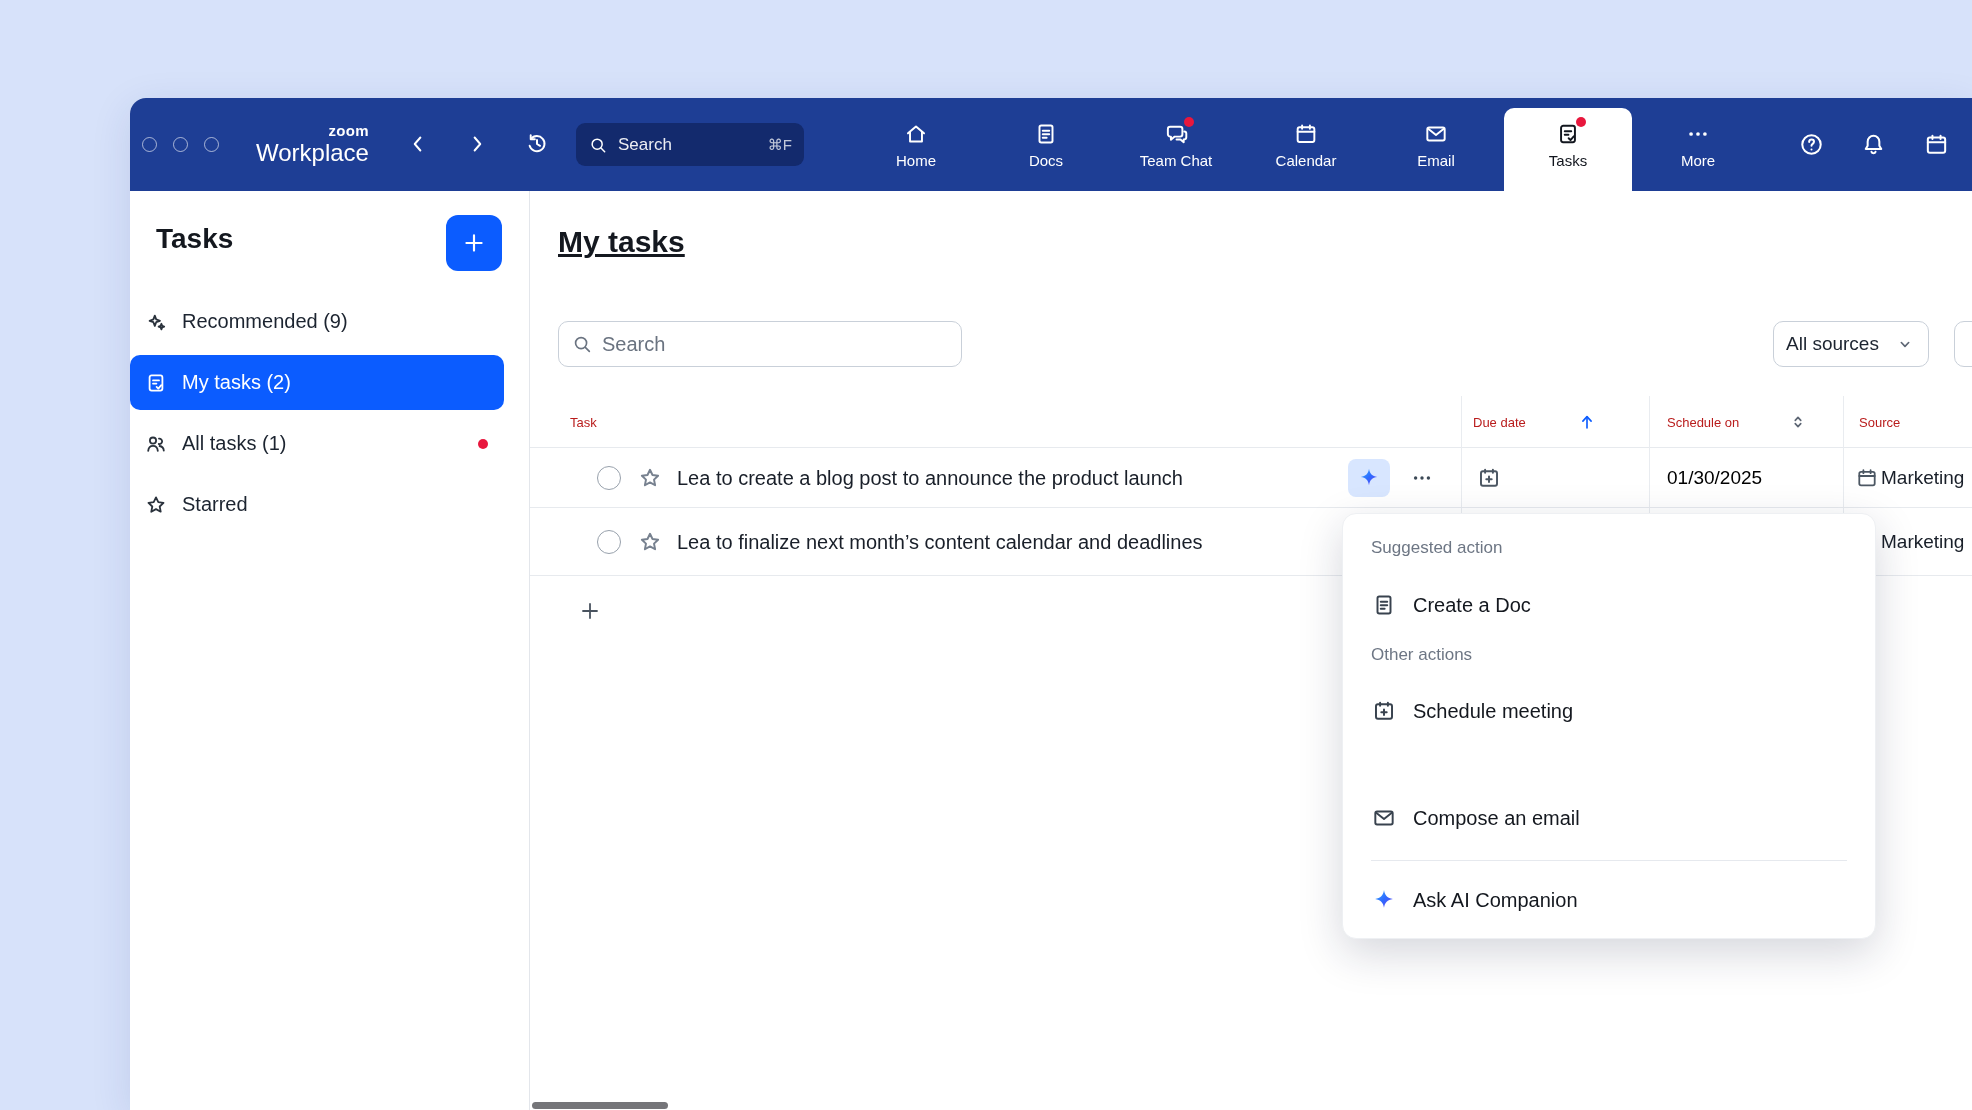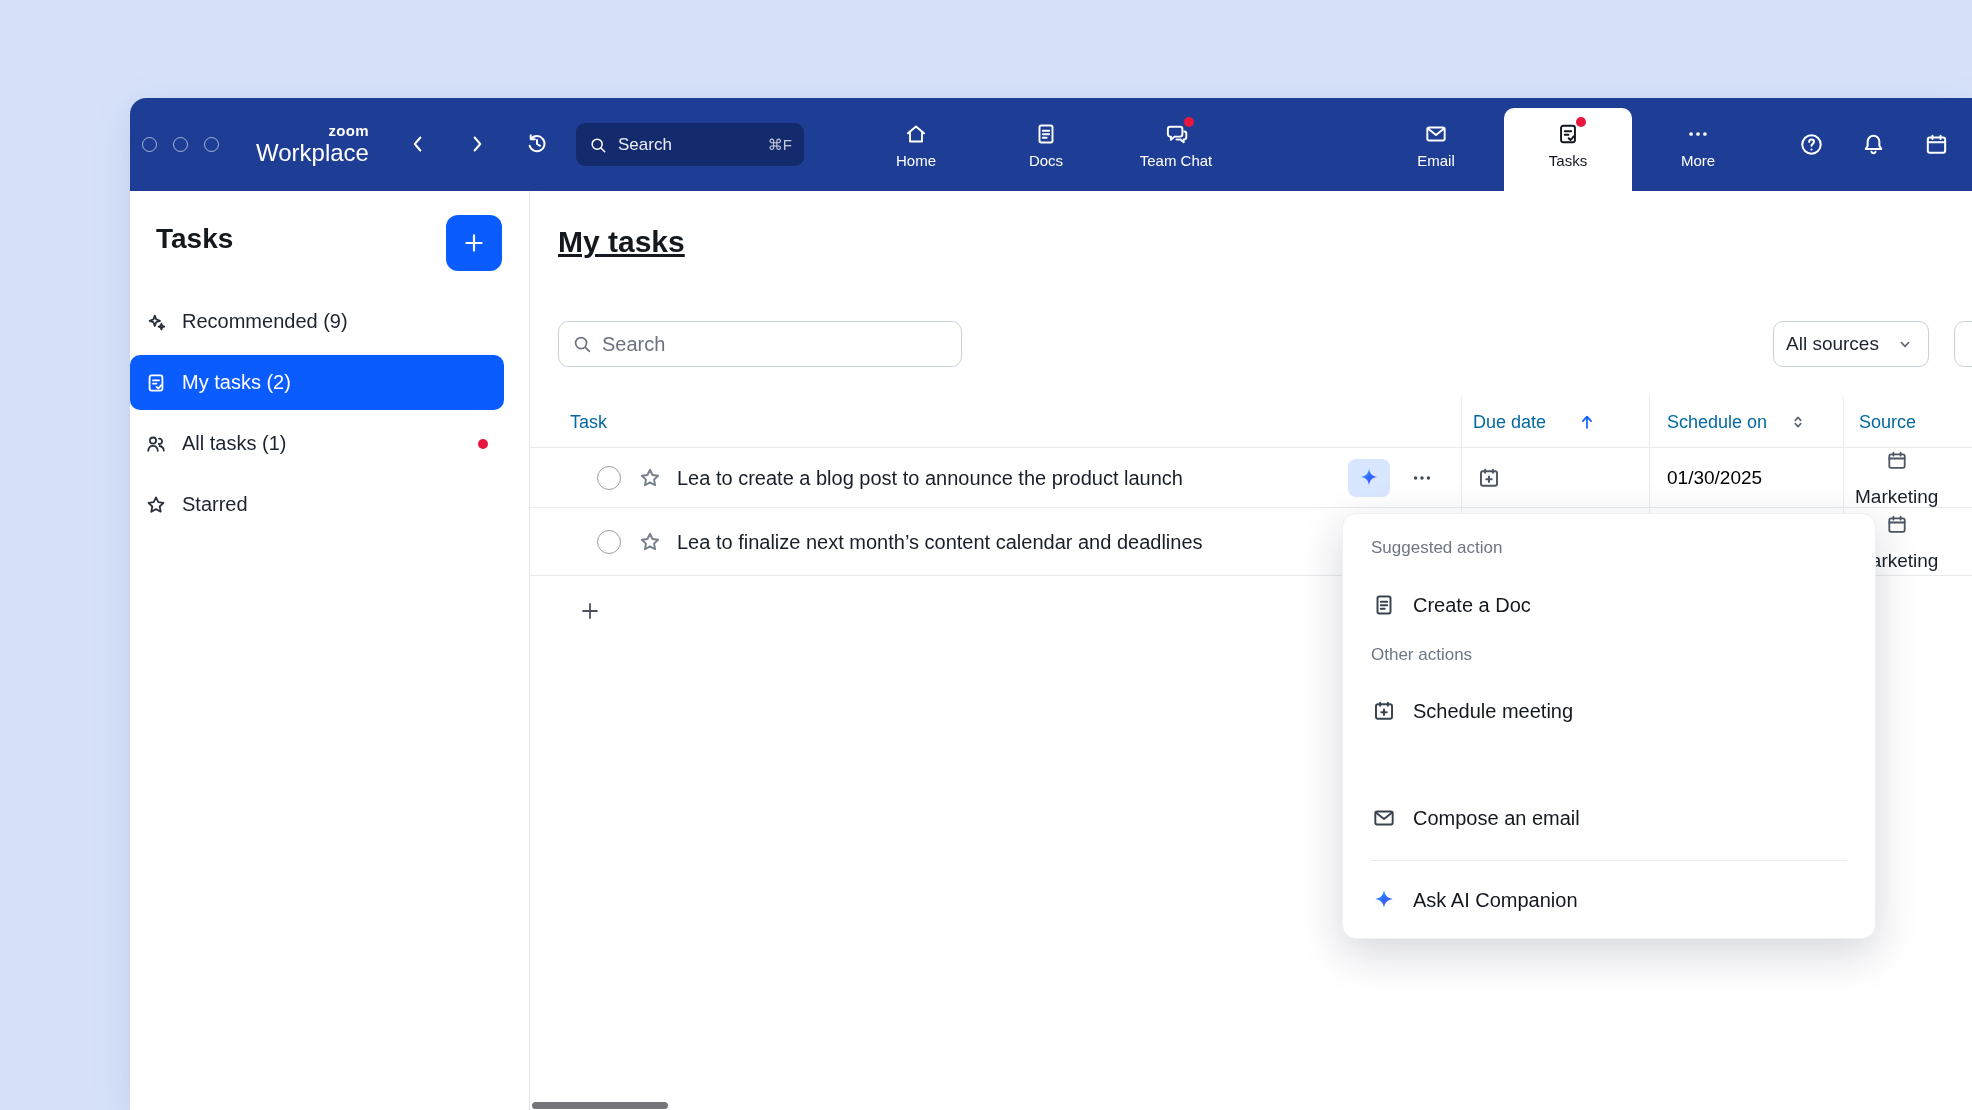--- a/index.html
+++ b/index.html
@@ -79,21 +79,21 @@
   .m-sources { position:absolute; left:1243px; top:130px; width:156px; height:46px;
     border:1px solid #c9d0d9; border-radius:10px; background:#fff;
     display:flex; align-items:center; justify-content:space-between;
     padding:0 12px; font-size:19px; color:#1c2430; cursor:pointer;
     font-family:"Liberation Sans", sans-serif; }
   .mini-btn { position:absolute; left:1424px; top:130px; width:46px; height:46px;
     border:1px solid #c9d0d9; border-radius:10px; background:#fff; cursor:pointer; }
 
   
   .thead { position:absolute; left:0; right:0; top:205px; height:52px;
-    border-bottom:1px solid #e7eaee; font-size:18px; color:#0369a1; }
+    border-bottom:1px solid #e7eaee; font-size:13px; color:#b91c1c; }
   .thead .hlab { position:absolute; top:50%; transform:translateY(-50%); }
   .h-task { left:40px; } .h-due { left:943px; } .h-created { left:1137px; }
   .h-source { left:1329px; }
   .h-sort-up { position:absolute; left:1046px; top:50%; transform:translateY(-50%);
     color:#0b5cff; cursor:pointer; }
   .h-sort-both { position:absolute; left:1257px; top:50%; transform:translateY(-50%);
     color:#5d6674; cursor:pointer; }
   .colline { position:absolute; top:205px; height:180px; width:1px;
     background:#e9ecf0; }
 
@@ -111,22 +111,22 @@
     width:42px; height:38px; background:#d8e6ff; border-radius:8px;
     display:flex; align-items:center; justify-content:center; cursor:pointer; }
   .rdots { position:absolute; left:872px; top:50%; transform:translateY(-50%);
     width:40px; height:38px; display:flex; align-items:center;
     justify-content:center; color:#3c4956; cursor:pointer; }
   .due-add { position:absolute; left:946px; top:50%; transform:translateY(-50%);
     color:#4c5763; cursor:pointer; }
   .rcreated { position:absolute; left:1137px; top:50%; transform:translateY(-50%);
     font-size:19px; color:#000000; }
   .rsource { position:absolute; left:1325px; top:50%; transform:translateY(-50%);
-    display:flex; align-items:center; gap:13px; font-size:19px; color:#191f29;
-    white-space:nowrap;flex-direction:column; }
+    display:flex; align-items:center; gap:2px; font-size:19px; color:#191f29;
+    white-space:nowrap; }
   .rsource .ic { color:#4c5763; }
   .add-task { position:absolute; left:42px; top:402px; width:36px; height:36px;
     border:none; background:transparent; color:#49535f; display:flex;
     align-items:center; justify-content:center; cursor:pointer; }
 
   
   .popup { position:absolute; left:812px; top:322px; width:534px; height:426px;
     background:#fff; border-radius:14px; border:1px solid #eef0f3;
     box-shadow:0 14px 44px rgba(20,30,60,.18); z-index:10; }
   .mi-label { position:absolute; left:28px; font-size:17px; color:#6d7684; }
@@ -303,20 +303,28 @@
     </div>
     <div class="nav-item" style="left:988px">
       <span class="nav-icwrap">
           <svg class="ic" width="26" height="26">
             <use href="#i-chat2"></use>
           </svg>
           <span class="reddot"></span>
         </span>
       <span class="nlab">Team Chat</span>
     </div>
+    <div class="nav-item" style="left:1118px">
+      <span class="nav-icwrap">
+          <svg class="ic" width="26" height="26">
+            <use href="#i-cal"></use>
+          </svg>
+        </span>
+      <span class="nlab">Calendar</span>
+    </div>
     <div class="nav-item" style="left:1248px">
       <span class="nav-icwrap">
           <svg class="ic" width="26" height="26">
             <use href="#i-mail"></use>
           </svg>
         </span>
       <span class="nlab">Email</span>
     </div>
     <div class="nav-item active" style="left:1380px">
       <span class="nav-icwrap">

